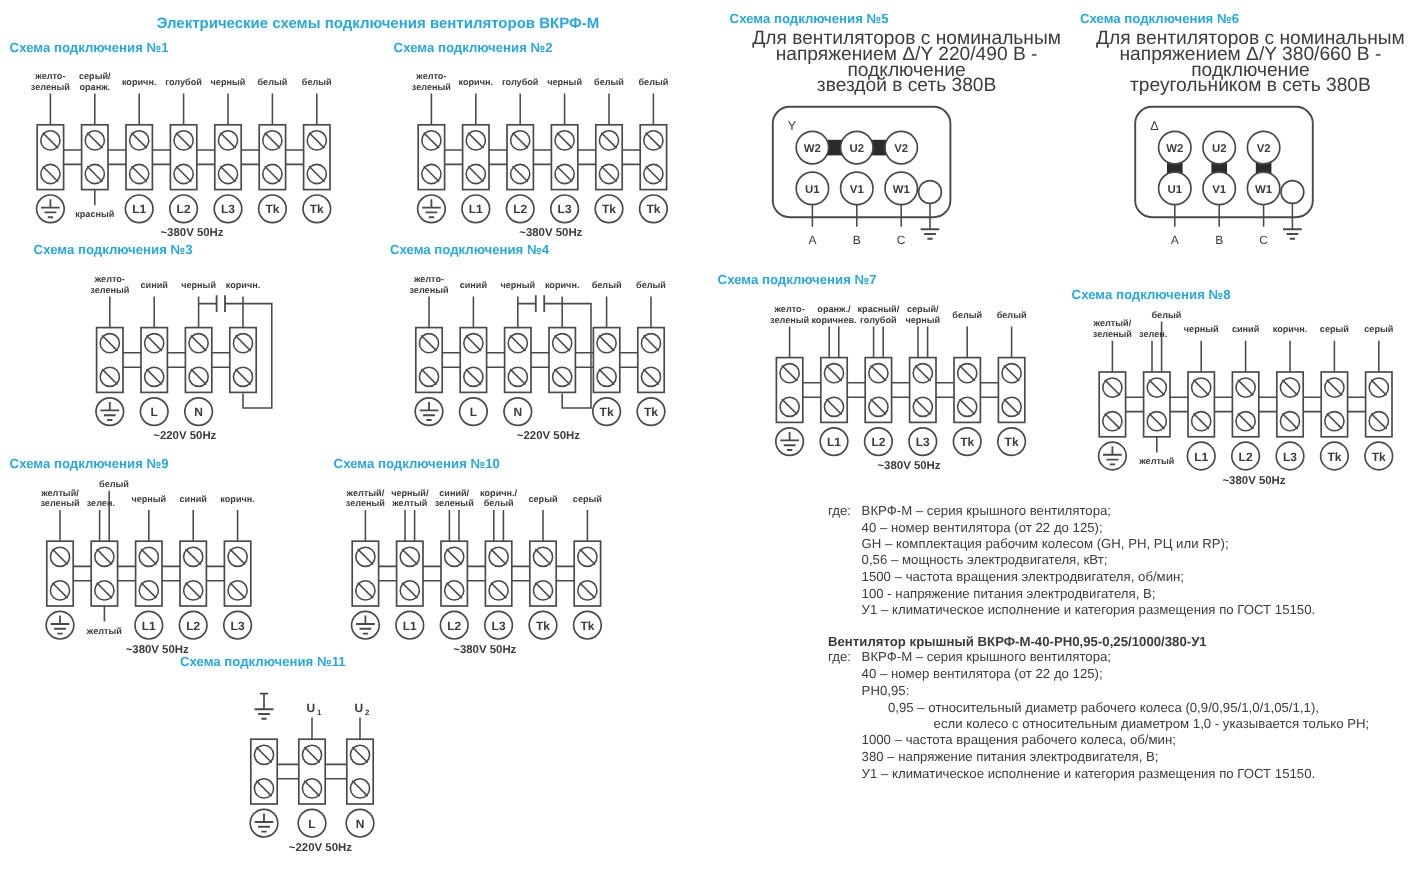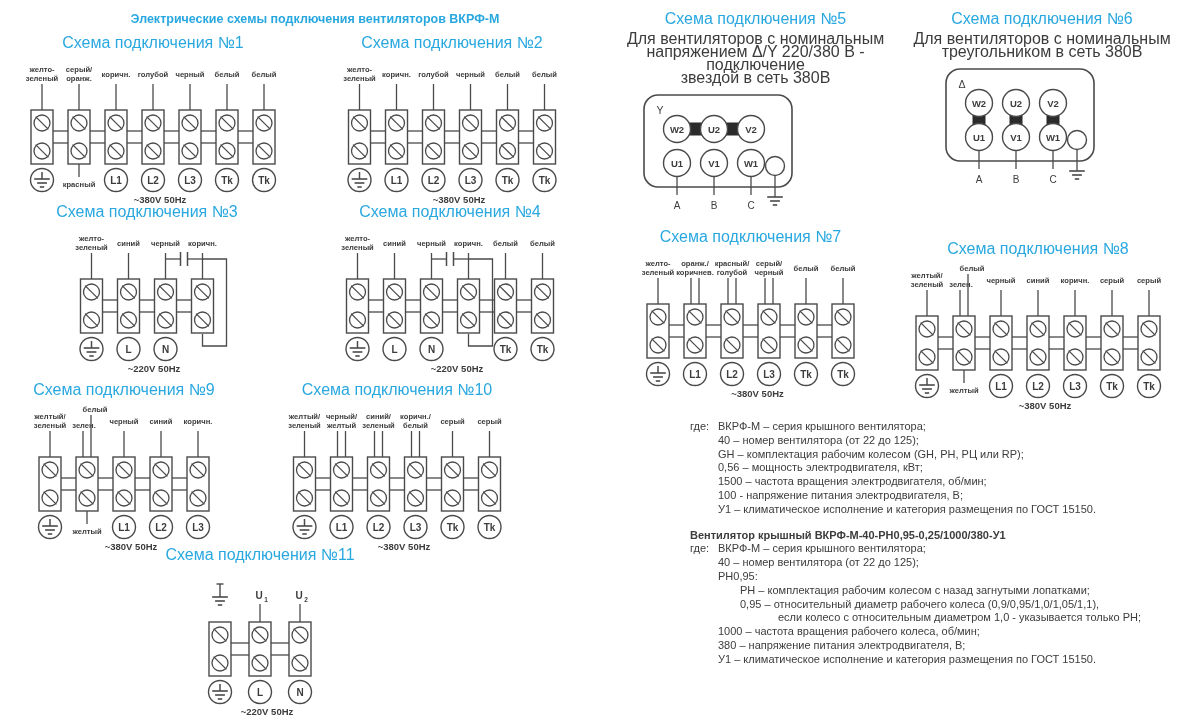--- a/index.html
+++ b/index.html
@@ -6,21 +6,21 @@
   body{
     width:1184px;height:724px;position:relative;overflow:hidden;
     background:#ffffff;color:#3c3c3c;
     font-family:"Liberation Sans",sans-serif;
   }
   .main-title{
     position:absolute;left:10px;top:12px;width:610px;text-align:center;
     font-size:12.5px;font-weight:700;color:var(--accent,#29a8e0);
   }
   .scheme{position:absolute}
-  .stitle{margin:0 0 4px 0;font-size:16px;font-weight:400;text-align:center;color:var(--accent,#29a8e0)}
+  .stitle{margin:0 0 4px 0;font-size:11px;font-weight:700;color:var(--accent,#29a8e0)}
   .desc{font-size:16px;line-height:13px;text-align:center;font-weight:400}
   .desc-wrap{margin:2px 0 7px 0}
   svg.diag{display:block}
   
   .p1{left:8px;top:34px;width:290px}
   .p2{left:328px;top:34px;width:248px}
   .p3{left:28px;top:203px;width:238px}
   .p4{left:325px;top:203px;width:250px}
   .p5{left:608px;top:10px;width:295px}
   .p6{left:900px;top:10px;width:284px}
@@ -340,21 +340,21 @@
       <circle cx="217.5" cy="124" r="11.5" fill="#fff" stroke="#4a4a4a" stroke-width="1.4"></circle>
       <text x="217.5" y="127.8" font-size="10" font-weight="700" text-anchor="middle" fill="#3c3c3c" font-family="&quot;Liberation Sans&quot;,sans-serif">Tk</text>
       <text x="132" y="147" font-size="9.5" font-weight="700" text-anchor="middle" fill="#3c3c3c" font-family="&quot;Liberation Sans&quot;,sans-serif">~220V 50Hz</text>
     </svg>
 </section>
 
 <section class="scheme p5">
   <h3 class="stitle">Схема подключения №5</h3>
   <div class="desc-wrap">
     <div class="desc">Для вентиляторов с номинальным</div>
-    <div class="desc">напряжением Δ/Y 220/380 В - подключение</div>
+    <div class="desc">напряжением Δ/Y 220/490 В - подключение</div>
     <div class="desc">звездой в сеть 380В</div>
   </div>
   <svg class="diag" width="295" height="132" viewBox="0 0 295 132">
       <rect x="36" y="4" width="148" height="92" rx="14" ry="14" fill="#fff" stroke="#4a4a4a" stroke-width="1.6"></rect>
       <text x="52" y="23" font-size="10.5" font-weight="400" text-anchor="middle" fill="#3c3c3c" font-family="&quot;Liberation Sans&quot;,sans-serif">Y</text>
       <rect x="78" y="31.5" width="19" height="13" fill="#2b2b2b"></rect>
       <rect x="115" y="31.5" width="19" height="13" fill="#2b2b2b"></rect>
       <circle cx="69" cy="38" r="13.5" fill="#fff" stroke="#4a4a4a" stroke-width="1.4"></circle>
       <text x="69" y="41.5" font-size="9.5" font-weight="700" text-anchor="middle" fill="#3c3c3c" font-family="&quot;Liberation Sans&quot;,sans-serif">W2</text>
       <circle cx="69" cy="72" r="13.5" fill="#fff" stroke="#4a4a4a" stroke-width="1.4"></circle>
@@ -378,20 +378,21 @@
       <line x1="159.2" y1="106" x2="174.8" y2="106" stroke="#4a4a4a" stroke-width="1.6"></line>
       <line x1="162.1" y1="110" x2="171.9" y2="110" stroke="#4a4a4a" stroke-width="1.6"></line>
       <line x1="164.8" y1="114" x2="169.2" y2="114" stroke="#4a4a4a" stroke-width="1.6"></line>
     </svg>
 </section>
 
 <section class="scheme p6">
   <h3 class="stitle">Схема подключения №6</h3>
   <div class="desc-wrap">
     <div class="desc">Для вентиляторов с номинальным</div>
+    <div class="desc">напряжением Δ/Y 380/660 В - подключение</div>
     <div class="desc">треугольником в сеть 380В</div>
   </div>
   <svg class="diag" width="284" height="132" viewBox="0 0 284 132">
       <rect x="46" y="4" width="148" height="92" rx="14" ry="14" fill="#fff" stroke="#4a4a4a" stroke-width="1.6"></rect>
       <text x="62" y="23" font-size="10.5" font-weight="400" text-anchor="middle" fill="#3c3c3c" font-family="&quot;Liberation Sans&quot;,sans-serif">Δ</text>
       <rect x="72.5" y="47" width="13" height="16" fill="#2b2b2b"></rect>
       <rect x="109.5" y="47" width="13" height="16" fill="#2b2b2b"></rect>
       <rect x="146.5" y="47" width="13" height="16" fill="#2b2b2b"></rect>
       <circle cx="79" cy="38" r="13.5" fill="#fff" stroke="#4a4a4a" stroke-width="1.4"></circle>
       <text x="79" y="41.5" font-size="9.5" font-weight="700" text-anchor="middle" fill="#3c3c3c" font-family="&quot;Liberation Sans&quot;,sans-serif">W2</text>
@@ -795,21 +796,20 @@
     </div>
   </div>
   <div class="d-ex2">
     <span class="d-title">Вентилятор крышный ВКРФ-М-40-РН0,95-0,25/1000/380-У1</span>
     <div class="d-body">
       <span class="d-where">где:</span>
       <div class="d-lines">
         <div class="d-line">ВКРФ-М – серия крышного вентилятора;</div>
         <div class="d-line">40 – номер вентилятора (от 22 до 125);</div>
         <div class="d-line">РН0,95:</div>
-        <div class="d-line i1">РН – комплектация рабочим колесом с назад загнутыми лопатками;</div>
         <div class="d-line i1">0,95 – относительный диаметр рабочего колеса (0,9/0,95/1,0/1,05/1,1),</div>
         <div class="d-line i2">если колесо с относительным диаметром 1,0 - указывается только РН;</div>
         <div class="d-line">1000 – частота вращения рабочего колеса, об/мин;</div>
         <div class="d-line">380 – напряжение питания электродвигателя, В;</div>
         <div class="d-line">У1 – климатическое исполнение и категория размещения по ГОСТ 15150.</div>
       </div>
     </div>
   </div>
 </div>
 

